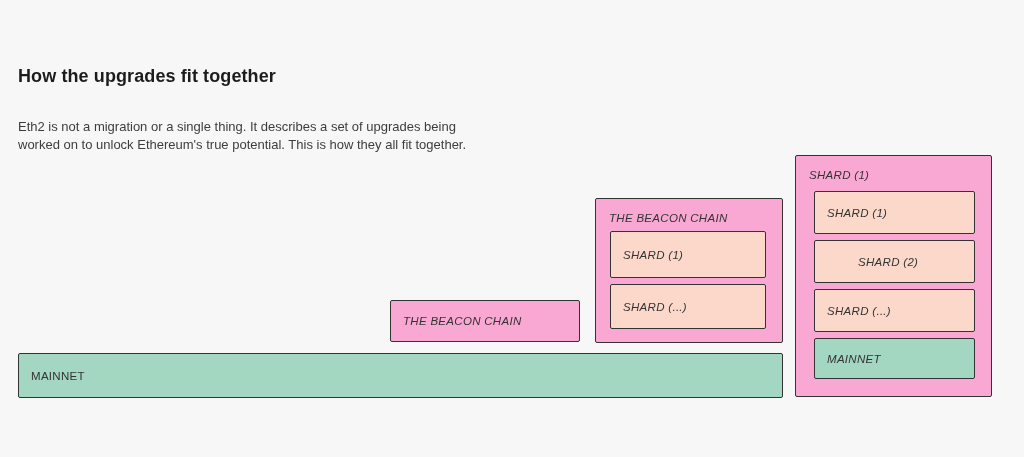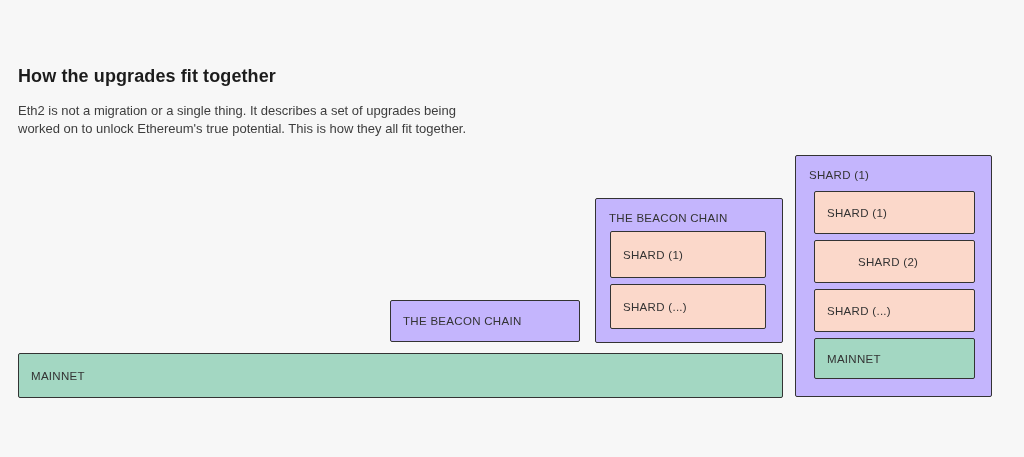--- a/index.html
+++ b/index.html
@@ -21,33 +21,33 @@
     left: 18px;
     top: 66px;
     font-size: 18px;
     font-weight: 700;
     color: #1c1c1c;
     letter-spacing: 0.1px;
   }
   .page-description {
     position: absolute;
     left: 18px;
-    top: 102px;
+    top: 118px;
     width: 472px;
     font-size: 13px;
     line-height: 18px;
     color: #3d3d3d;
   }
   .box {
     position: absolute;
     border: 1px solid #333333;
     border-radius: 2px;
   }
   .green { background: #a3d7c2; }
-  .blue  { background: #c4b5fd; }
+  .blue  { background: #f9a8d4; font-style: italic; }
   .peach { background: #fbd8ca; }
   .box-label {
     display: flex;
     align-items: center;
     height: 100%;
     padding-left: 12px;
     font-size: 11.5px;
     color: #333333;
     letter-spacing: 0.3px;
     white-space: nowrap;

